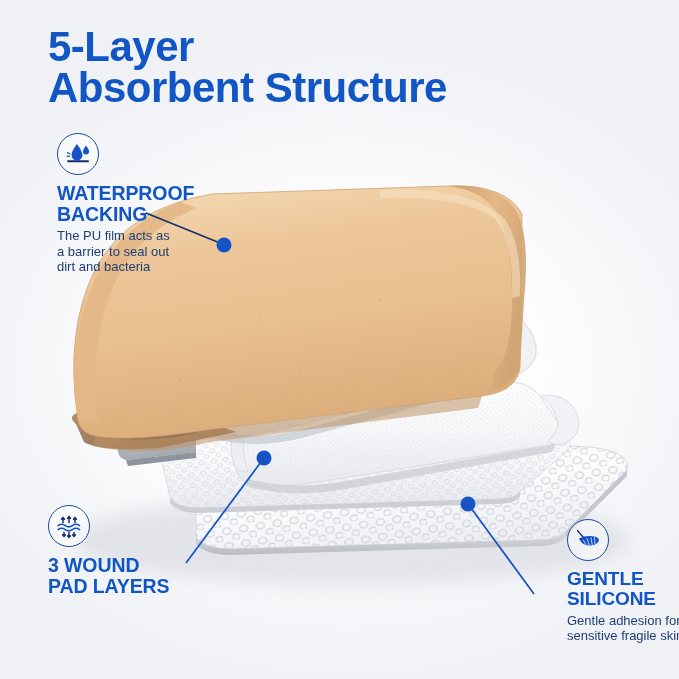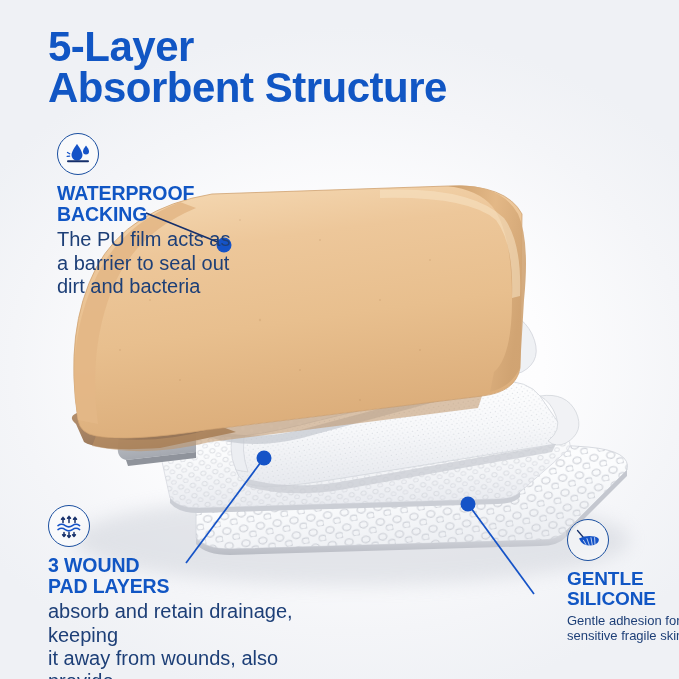--- a/index.html
+++ b/index.html
@@ -34,21 +34,21 @@
     border:1.8px solid #1a4fa0;box-sizing:border-box;
     display:flex;align-items:center;justify-content:center;
     background:rgba(255,255,255,0.55);
   }
   .c-head{
     font-size:19.5px;font-weight:700;color:#1156c4;
     line-height:1.06;letter-spacing:-0.1px;margin-top:8px;
     white-space:pre-line;
   }
   .c-body{
-    font-size:20px;color:#1d3f77;line-height:1.17;
+    font-size:13px;color:#1d3f77;line-height:1.17;
     margin-top:4px;white-space:pre-line;font-weight:400;
   }
   #co-waterproof{left:48px;top:133px;width:215px;margin-left:9px;}
   #co-wound{left:48px;top:505px;width:290px;}
   #co-silicone{left:527px;top:519px;width:152px;margin-left:40px;}
   #co-silicone .c-head{font-size:19px;}
   #co-silicone .c-body{font-size:13px;line-height:1.16;}
 
   
   .leaders{position:absolute;left:0;top:0;width:679px;height:679px;pointer-events:none;}
@@ -261,23 +261,20 @@
         </g>
         <g stroke="#16306b" stroke-width="1.5" stroke-linecap="round" fill="none">
           <path d="M10 21.4 V 25.4 M10 25.4 l -1.4 -1.6 M10 25.4 l 1.4 -1.6"></path>
           <path d="M15 21.4 V 26.4 M15 26.4 l -1.4 -1.6 M15 26.4 l 1.4 -1.6"></path>
           <path d="M20 21.4 V 25.4 M20 25.4 l -1.4 -1.6 M20 25.4 l 1.4 -1.6"></path>
         </g>
       </svg>
     </div>
     <div class="c-head">3 WOUND
 PAD LAYERS</div>
-    <div class="c-body">absorb and retain drainage, keeping
-it away from wounds, also provide
-cushioned protection</div>
   </div>
 
   <div class="callout" id="co-silicone">
     <div class="ic-circle">
       <svg width="30" height="30" viewBox="0 0 30 30">
         <path d="M4.5 5.5 L 13 15.5" stroke="#16306b" stroke-width="1.3" stroke-linecap="round" fill="none"></path>
         <path d="M6 13.6 Q 13 10, 21.5 11.6 Q 27 12.8, 25.6 16.2 Q 24 20.2, 16.6 20.6 Q 9.4 21, 6 13.6 Z" fill="#1553c7"></path>
         <g stroke="#ffffff" stroke-width="0.85" opacity="0.85" fill="none" stroke-linecap="round">
           <path d="M10.4 15.2 l 2.6 4.4"></path>
           <path d="M14 13.6 l 2.3 6.6"></path>

